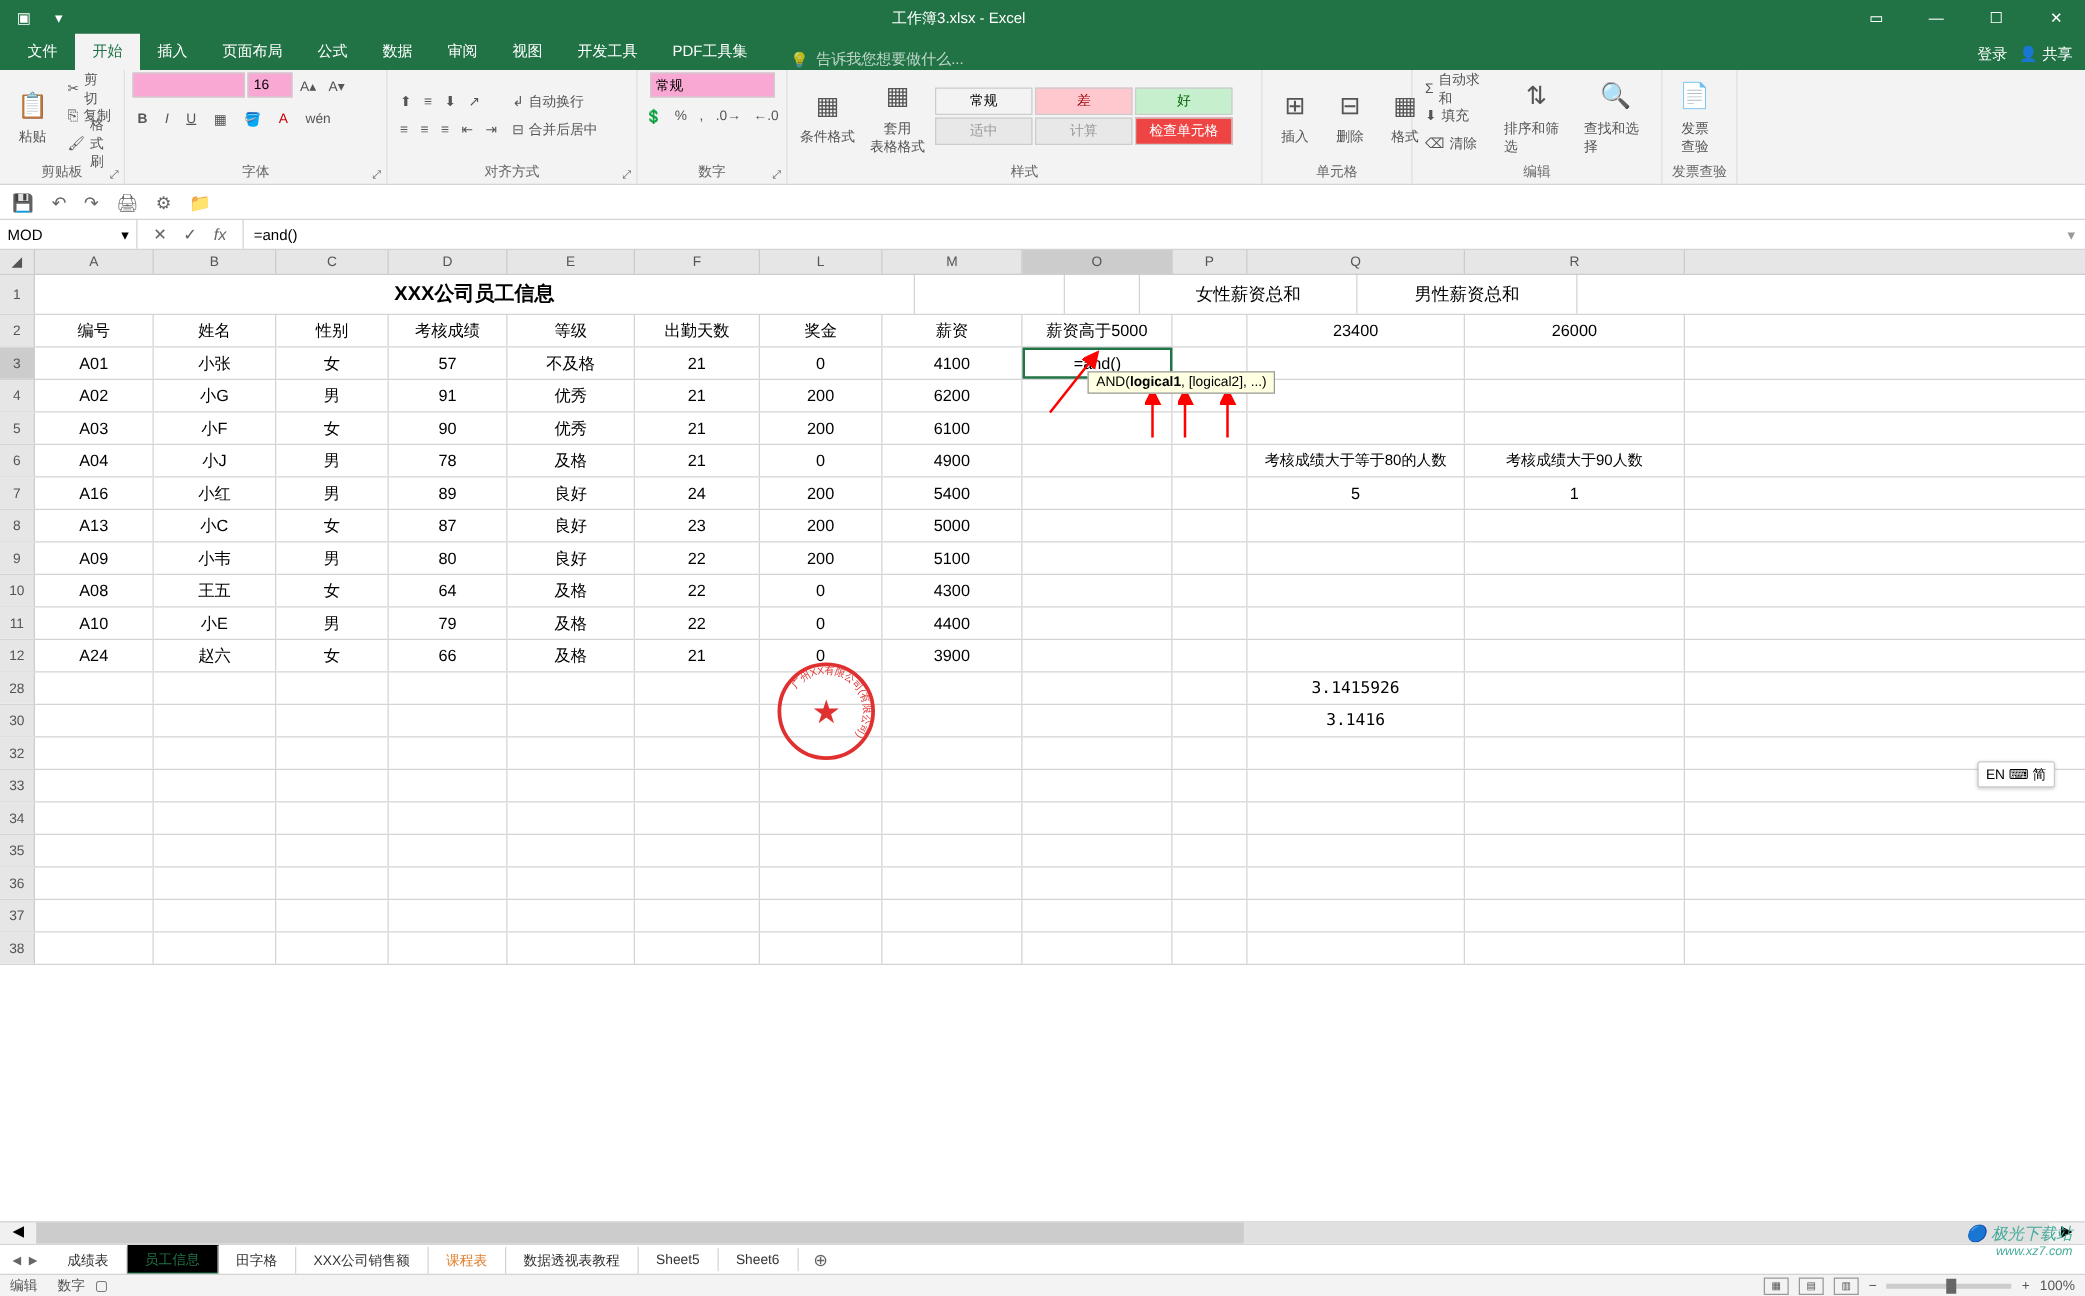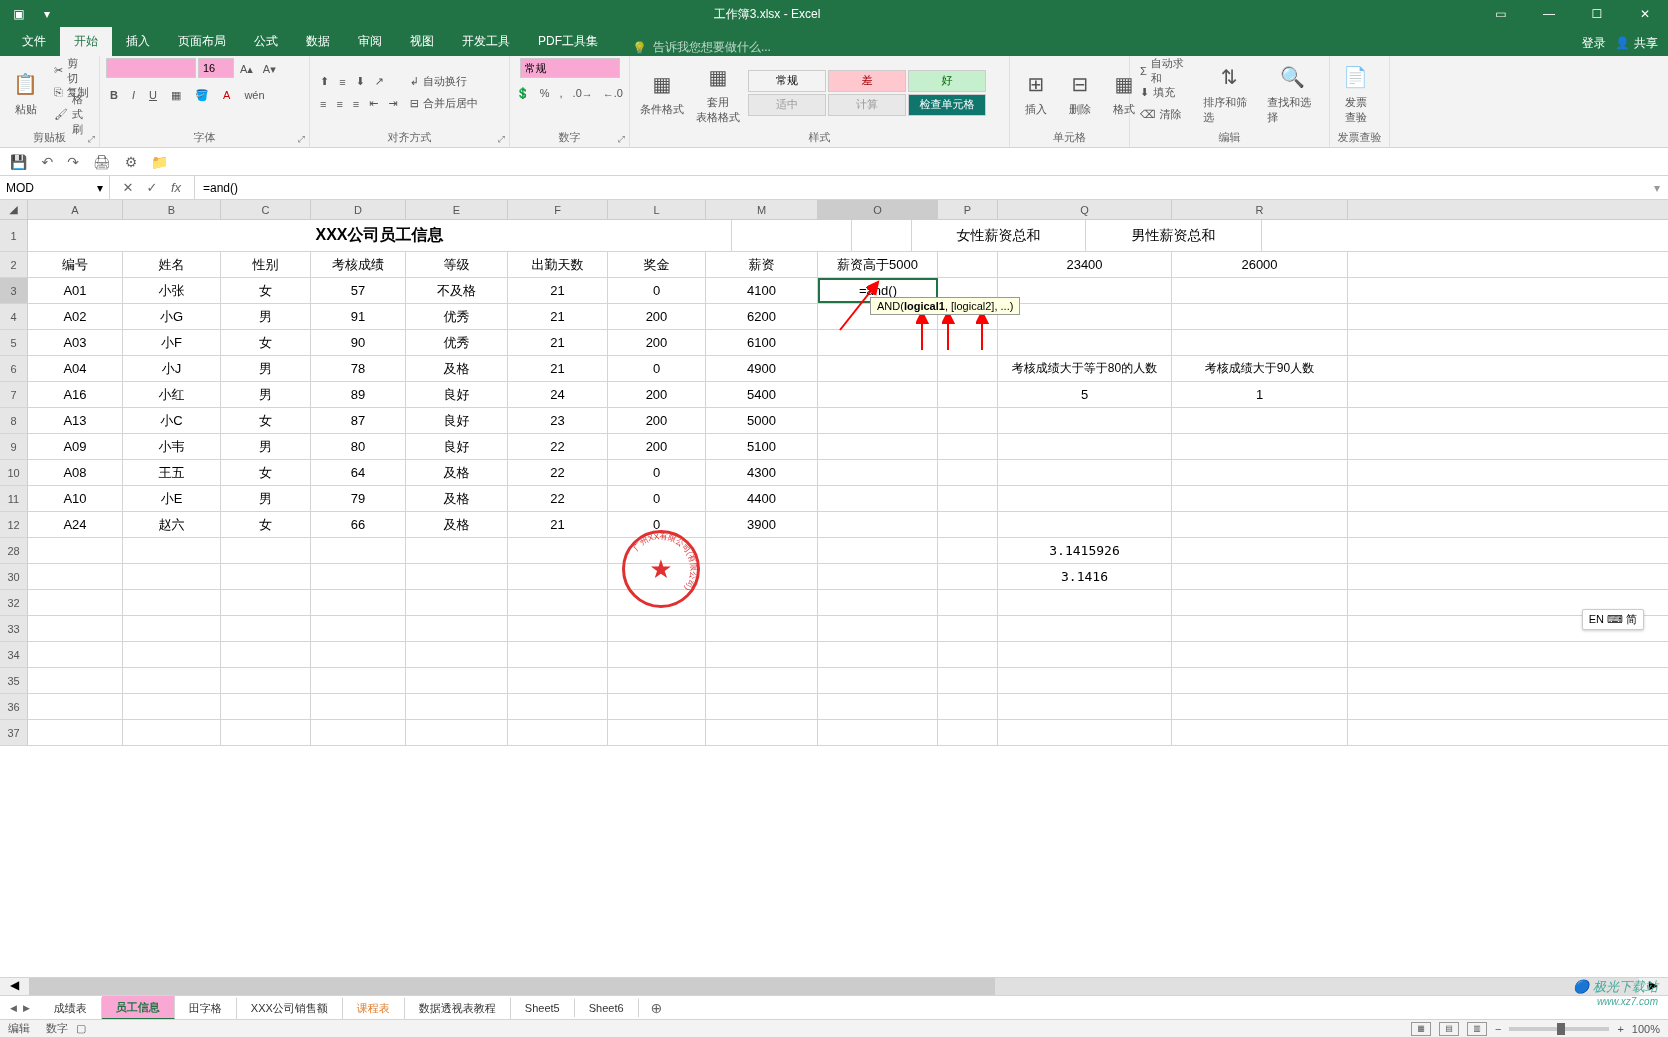--- a/index.html
+++ b/index.html
@@ -76,21 +76,21 @@
     .stamp-star { color: #e03030; font-size: 26px; }
     
     
     .ime-indicator { position: absolute; right: 24px; bottom: 200px; background: #fff; border: 1px solid #ccc; padding: 2px 6px; font-size: 11px; border-radius: 2px; box-shadow: 0 1px 3px rgba(0,0,0,0.2); margin-top: 44px; }
     
     
     .hscroll-area { height: 18px; border-top: 1px solid #d4d4d4; display: flex; background: #f0f0f0; position: absolute; bottom: 42px; left: 0; right: 0; }
     .sheet-tabs { height: 24px; border-top: 1px solid #d4d4d4; display: flex; align-items: center; background: #fff; position: absolute; bottom: 18px; left: 0; right: 0; }
     .sheet-nav { display: flex; gap: 6px; padding: 0 10px; color: #666; font-size: 9px; }
     .sheet-tab { padding: 3px 14px; border-right: 1px solid #d4d4d4; font-size: 11px; color: #333; border-top: 1px solid transparent; }
-    .sheet-tab.active { color: #217346; border-bottom: 2px solid #217346; background: #f9a8d4; font-weight: 700; }
+    .sheet-tab.active { color: #217346; border-bottom: 2px solid #217346; background: #000000; font-weight: 400; }
     .sheet-tab.marked { color: #e08030; }
     .sheet-add { padding: 0 12px; color: #666; font-size: 14px; }
     
     
     .statusbar { height: 18px; background: #f3f3f3; border-top: 1px solid #d4d4d4; display: flex; align-items: center; padding: 0 8px; font-size: 11px; color: #555; position: absolute; bottom: 0; left: 0; right: 0; }
     .statusbar-right { margin-left: auto; display: flex; align-items: center; gap: 8px; }
     .view-btn { width: 20px; height: 14px; border: 1px solid #999; font-size: 8px; display: flex; align-items: center; justify-content: center; }
     .zoom-slider { width: 100px; height: 4px; background: #ccc; position: relative; }
     .zoom-thumb { position: absolute; width: 8px; height: 12px; background: #666; top: -4px; }
     
@@ -261,21 +261,21 @@
         </div>
       <div class="small-col" style="gap:2px">
         <div style="display:flex;gap:2px">
           <div class="style-cell">常规</div>
           <div class="style-cell" style="color:#9c0006;background:#ffc7ce">差</div>
           <div class="style-cell" style="color:#006100;background:#c6efce">好</div>
         </div>
         <div style="display:flex;gap:2px">
           <div class="style-cell ribbon-select disabled">适中</div>
           <div class="style-cell ribbon-select disabled">计算</div>
-          <div class="style-cell" style="color:#fff;background:#0f766e">检查单元格</div>
+          <div class="style-cell" style="color:#fff;background:#ef4444">检查单元格</div>
         </div>
       </div>
     </div>
     <div class="ribbon-group-label">
         <span>样式</span>
       </div>
   </div>
 
   <div class="ribbon-group" style="width:120px">
     <div class="ribbon-group-content">
@@ -674,20 +674,35 @@
     <div class="cell cD"></div>
     <div class="cell cE"></div>
     <div class="cell cF"></div>
     <div class="cell cL"></div>
     <div class="cell cM"></div>
     <div class="cell cO"></div>
     <div class="cell cP"></div>
     <div class="cell cQ" style="font-family:monospace"></div>
     <div class="cell cR"></div>
   </div>
+      <div class="grid-row">
+    <div class="row-header">38</div>
+    <div class="cell cA"></div>
+    <div class="cell cB"></div>
+    <div class="cell cC"></div>
+    <div class="cell cD"></div>
+    <div class="cell cE"></div>
+    <div class="cell cF"></div>
+    <div class="cell cL"></div>
+    <div class="cell cM"></div>
+    <div class="cell cO"></div>
+    <div class="cell cP"></div>
+    <div class="cell cQ" style="font-family:monospace"></div>
+    <div class="cell cR"></div>
+  </div>
     </div>
 
   <div class="fn-tooltip" style="left:870px;top:97px">
     <span>AND</span>(<b>logical1</b><span>, [logical2], ...)</span>
   </div>
 
   <svg class="arrow" style="left:830px;top:70px;width:200px;height:90px">
     <defs>
         <marker id="ah" markerWidth="8" markerHeight="8" refX="6" refY="3" orient="auto">
           <path d="M0,0 L6,3 L0,6 Z" class="arrow-red"></path>

